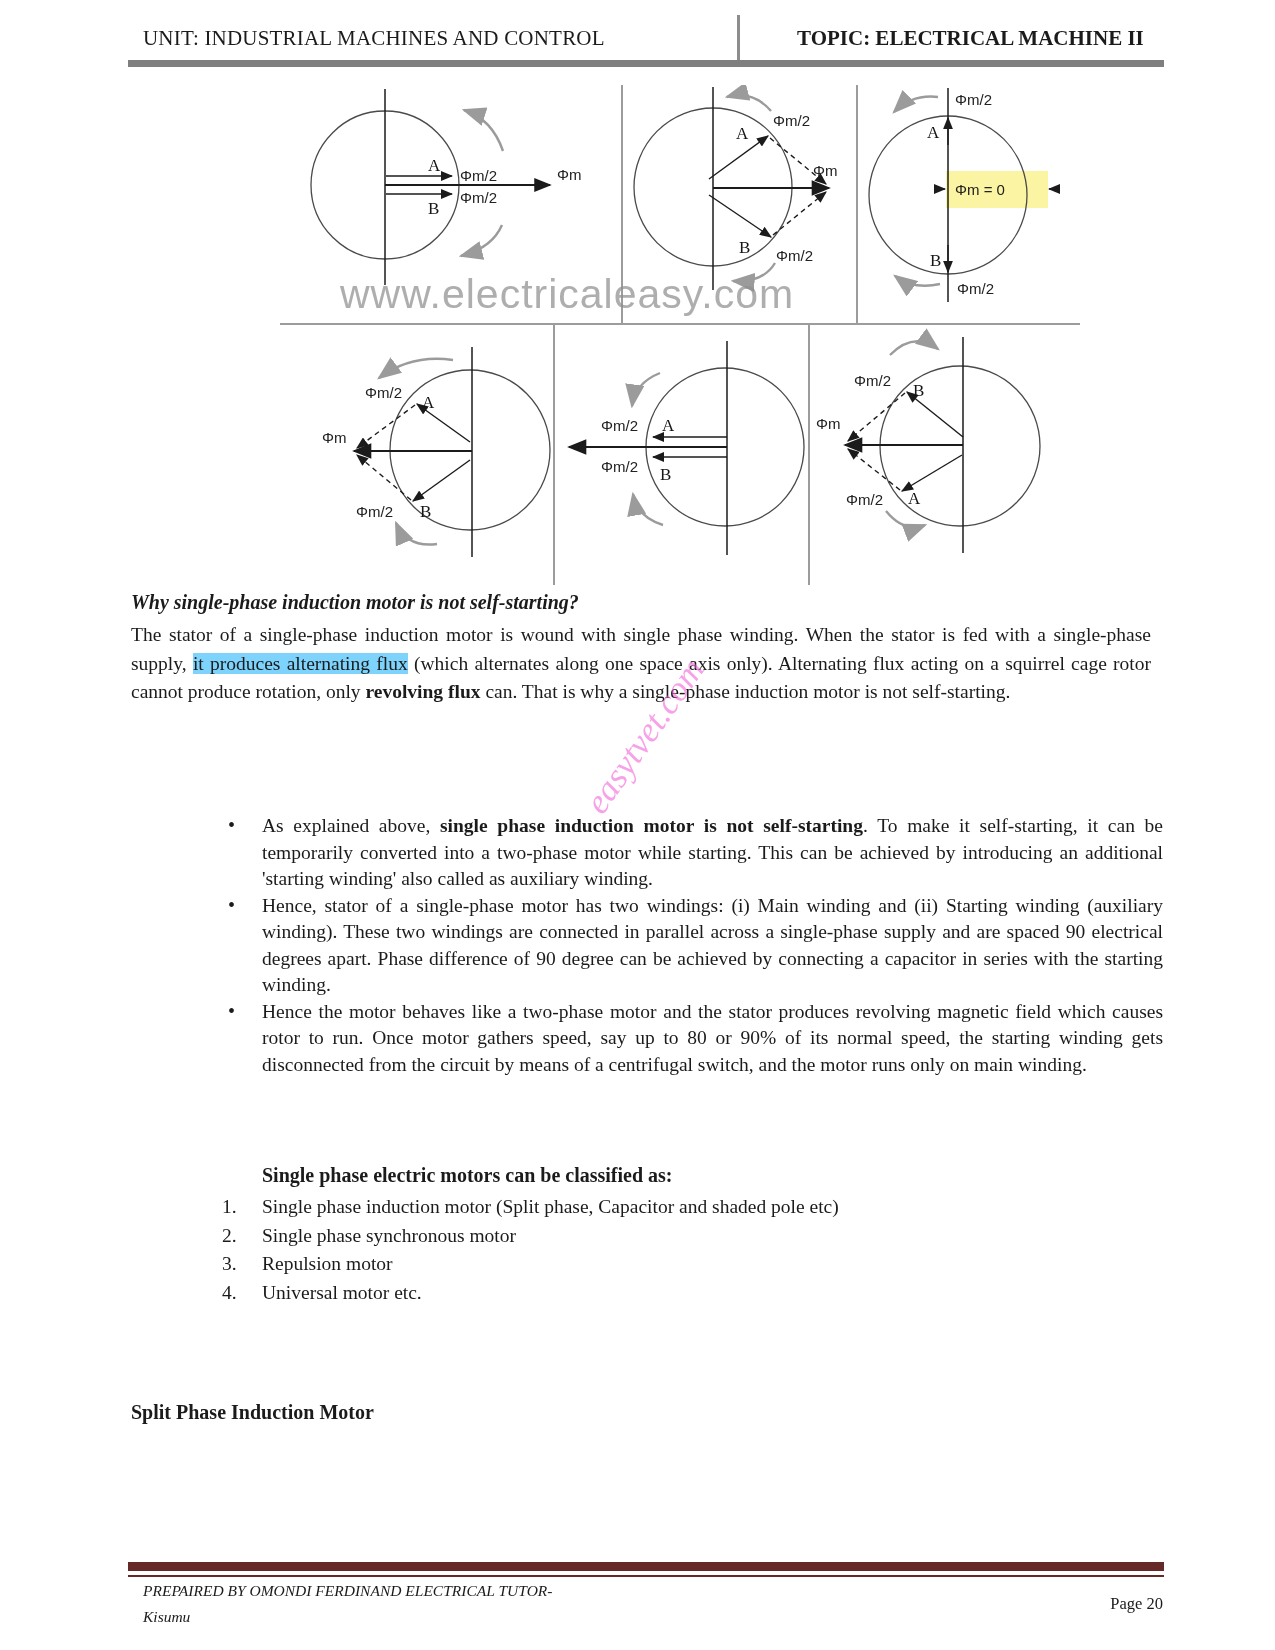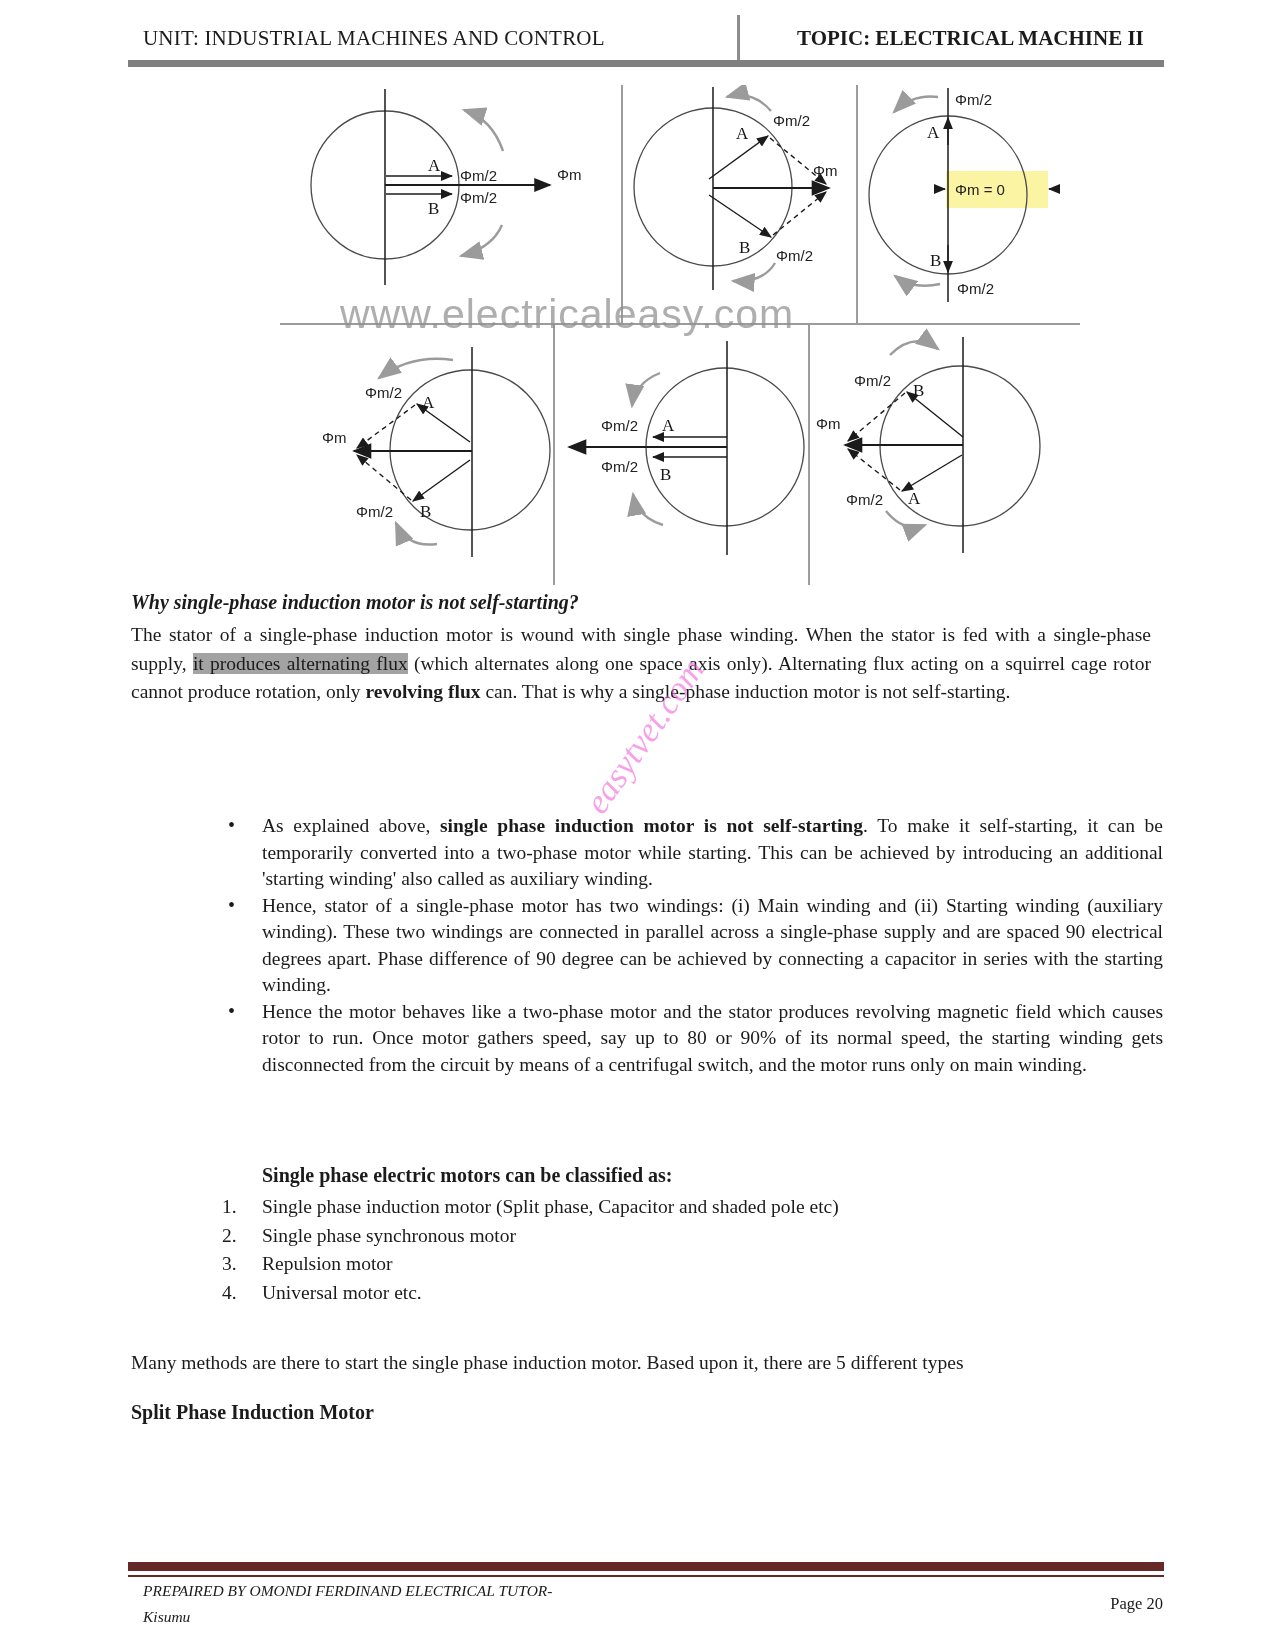--- a/index.html
+++ b/index.html
@@ -9,31 +9,31 @@
   
   .hdr-unit{position:absolute;left:143px;top:26px;font-size:21px;letter-spacing:.2px;}
   .hdr-topic{position:absolute;left:757px;top:26px;font-size:21px;font-weight:bold;margin-left:40px;}
   .hdr-vline{position:absolute;left:737px;top:15px;width:3px;height:45px;background:#8d8d8d;}
   .hdr-bar{position:absolute;left:128px;top:60px;width:1036px;height:7px;background:#7f7f7f;}
 
   
   .figure{position:absolute;left:280px;top:85px;width:800px;height:500px;}
   .gridline{position:absolute;background:#9c9c9c;}
   .cell{position:absolute;}
-  .site-wm{position:absolute;left:60px;top:206px;font-size:41px;color:#8f8f8f;opacity:.72;
+  .site-wm{position:absolute;left:60px;top:186px;font-size:41px;color:#8f8f8f;opacity:.72;
            letter-spacing:1px;font-family:"Liberation Sans",sans-serif;white-space:nowrap;}
   svg .ab{font-family:"Liberation Serif",serif;font-size:17px;fill:#161616;}
   svg .ph{font-family:"Liberation Sans",sans-serif;font-size:15px;fill:#222;}
 
   
   .blk{position:absolute;left:131px;width:1020px;}
   .h-bi{font-weight:bold;font-style:italic;font-size:20px;}
   .h-b{font-weight:bold;font-size:20px;}
   .body-text{font-size:19.5px;line-height:28.5px;text-align:justify;}
-  .hl{background:#a3a3a3;}
+  .hl{background:#7dd3fc;}
   .bullets{position:absolute;left:222px;width:941px;}
   .bullet{position:relative;padding-left:40px;font-size:19.5px;line-height:26.5px;text-align:justify;}
   .bullet::before{content:"\2022";position:absolute;left:6px;top:-1px;font-size:20px;}
   .numlist{position:absolute;left:222px;width:941px;font-size:19.5px;line-height:28.5px;}
   .numitem{display:flex;}
   .numitem .n{width:40px;flex:0 0 40px;}
   .class-head{position:absolute;left:262px;font-weight:bold;font-size:20px;}
 
   
   .pink-wm{position:absolute;left:505px;top:716px;width:280px;font-size:35px;font-style:italic;
@@ -260,21 +260,20 @@
     <div class="numitem">
         <span class="n">3.</span>
         <span>Repulsion motor</span>
       </div>
     <div class="numitem">
         <span class="n">4.</span>
         <span>Universal motor etc.</span>
       </div>
   </div>
 
-  <div class="blk body-text" style="top:1349px;">Many methods are there to start the single phase induction motor. Based upon it, there are 5 different types</div>
 
   <div class="blk h-b" style="top:1401px;">Split Phase Induction Motor</div>
 
   <div class="pink-wm">easytvet.com</div>
 
   <div class="ftr-bar"></div>
   <div class="ftr-line"></div>
   <div class="ftr-prep">PREPAIRED BY OMONDI FERDINAND ELECTRICAL TUTOR-</div>
   <div class="ftr-loc">Kisumu</div>
   <div class="ftr-page">Page 20</div>

